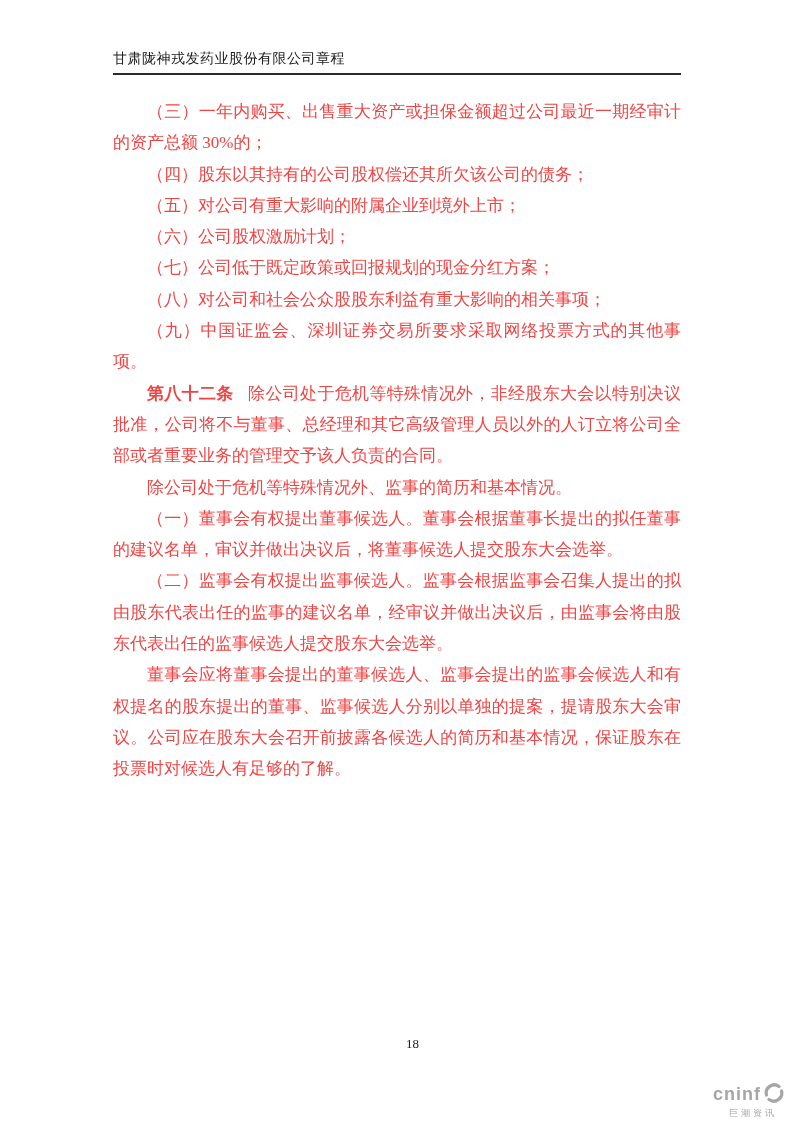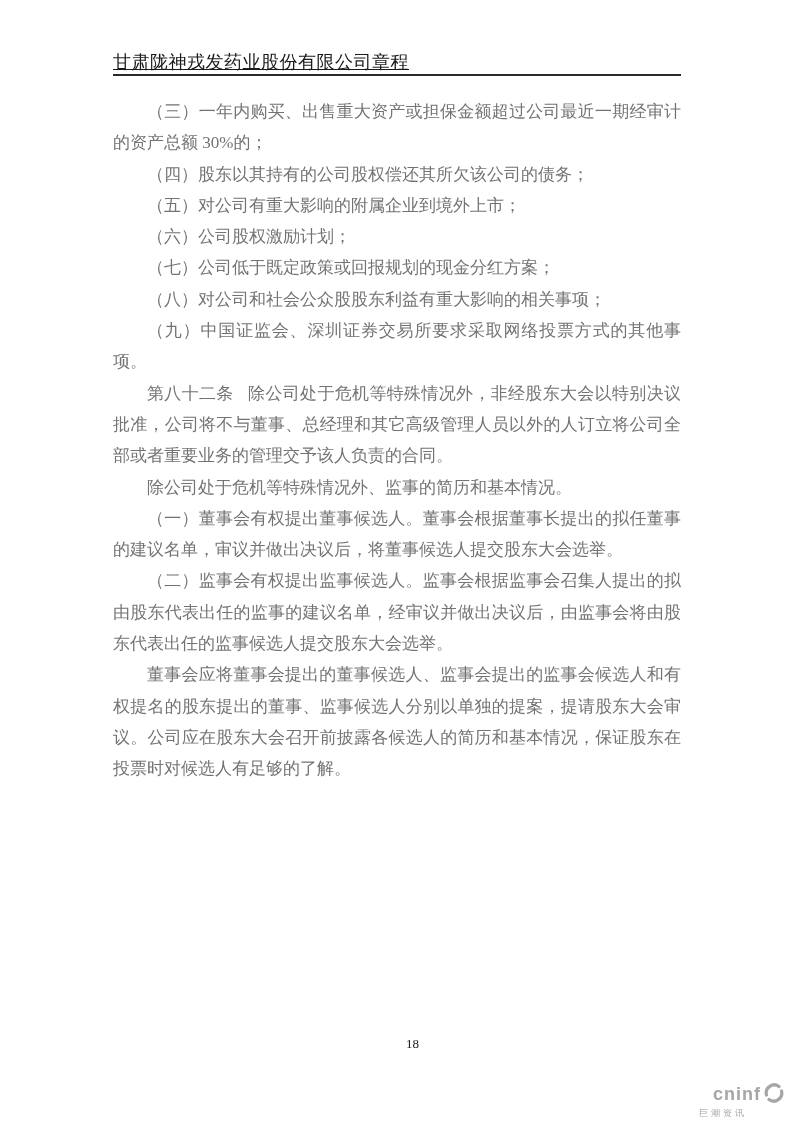--- a/index.html
+++ b/index.html
@@ -11,42 +11,42 @@
     background: #ffffff;
     font-family: "Liberation Serif", "DejaVu Serif", serif;
     color: #1a1a1a;
     overflow: hidden;
   }
   .header {
     position: absolute;
     left: 113px;
     top: 50px;
     width: 568px;
-    font-size: 18px;
+    font-size: 14px;
     letter-spacing: 0.5px;
     color: #1a1a1a;
+    padding-bottom: 5px;
     border-bottom: 2px solid #2a2a2a;
-    text-decoration: underline;
   }
   .doc-body {
     position: absolute;
     left: 113px;
     top: 96px;
     width: 568px;
     font-size: 17px;
     line-height: 31.3px;
     text-align: justify;
-    color: #737373;
+    color: #ef4444;
   }
   .para {
     text-indent: 2em;
     margin: 0;
   }
   .art {
-    font-weight: normal;
+    font-weight: bold;
     margin-right: 0.85em;
   }
   .page-number {
     position: absolute;
     left: 0;
     top: 1036px;
     width: 100%;
     text-align: center;
     font-size: 13px;
     color: #1a1a1a;
@@ -69,21 +69,21 @@
   .logo-brand {
     font-size: 18px;
     font-weight: bold;
     letter-spacing: 1px;
   }
   .logo-icon { display: inline-block; }
   .logo-cn {
     font-size: 9px;
     letter-spacing: 3px;
     margin-top: 1px;
-    margin-right: 38px;
+    margin-right: 8px;
   }
   .logo-url {
     font-size: 14px;
     margin-top: 3px;
     letter-spacing: 0.3px;
   }
 </style>
 </head>
 <body>
 

